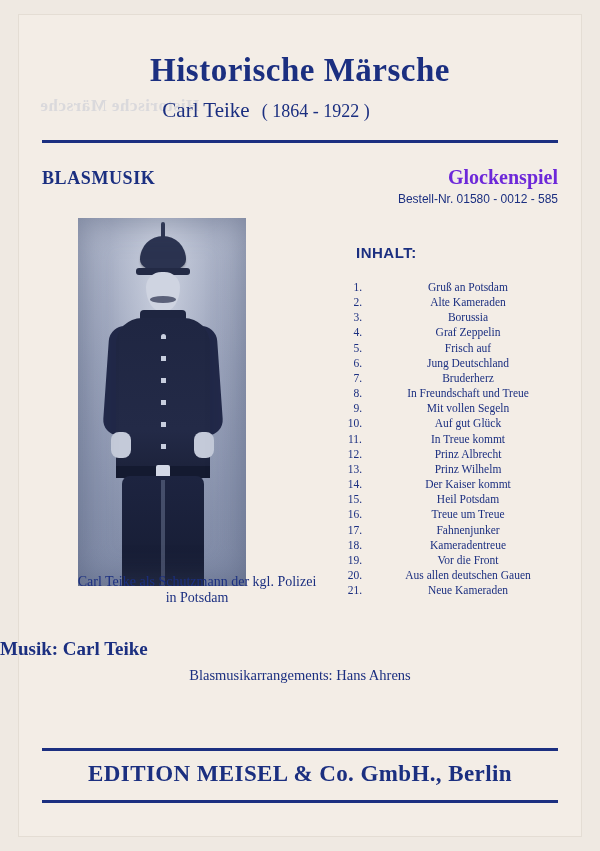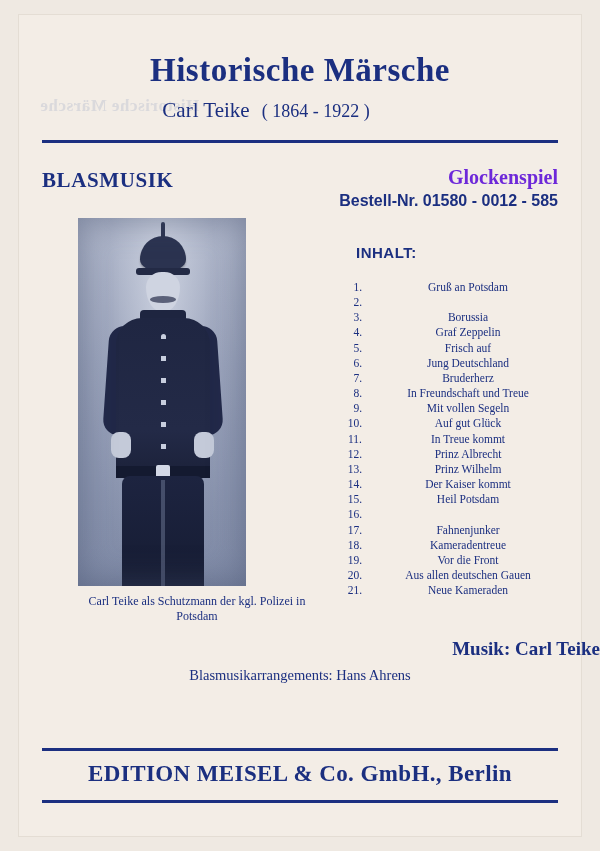--- a/index.html
+++ b/index.html
@@ -88,40 +88,40 @@
     top: 800px;
     width: 516px;
     height: 3px;
   }
 
   
   .blasmusik {
     position: absolute;
     left: 42px;
     top: 168px;
-    font-size: 21px;
+    font-size: 18px;
     font-weight: bold;
     color: #1b2f80;
     letter-spacing: 0.6px;
   }
   .instrument {
     position: absolute;
     right: 42px;
     top: 166px;
     font-size: 20px;
     font-weight: bold;
     color: #6d28d9;
     text-align: right;
   }
   .order-no {
     position: absolute;
     right: 42px;
     top: 192px;
-    font-size: 16px;
-    font-weight: bold;
+    font-size: 12px;
+    font-weight: normal;
     color: #1b2f80;
     text-align: right;
     font-family: "Liberation Sans", sans-serif;
   }
 
   
   .photo-wrap {
     position: absolute;
     left: 78px;
     top: 218px;
@@ -259,24 +259,24 @@
     background: #c4cad9;
     border-radius: 8px;
   }
   .ph-vignette {
     position: absolute; inset: 0;
     box-shadow: inset 0 0 34px rgba(70,80,110,0.55);
   }
   .photo-caption {
     position: absolute;
     left: -6px;
-    top: 376px;
+    top: 356px;
     width: 250px;
     text-align: center;
-    font-size: 12px;
+    font-size: 14px;
     color: #1b2f80;
     font-family: "Liberation Serif", serif;
   }
 
   
   .inhalt-title {
     position: absolute;
     left: 356px;
     top: 244px;
     font-size: 15px;
@@ -307,21 +307,21 @@
   .toc-label {
     flex: 1 1 auto;
     text-align: center;
   }
 
   
   .musik {
     position: absolute;
     left: 0; top: 638px;
     width: 600px;
-    text-align: right;
+    text-align: left;
     font-size: 19px;
     font-weight: bold;
     color: #1b2f80;
   }
   .arr {
     position: absolute;
     left: 0; top: 667px;
     width: 600px;
     text-align: center;
     font-size: 14.5px;
@@ -399,20 +399,21 @@
 
     <div class="inhalt-title">INHALT:</div>
 
     <div class="toc">
       <div class="toc-item">
           <span class="toc-num">1.</span>
           <span class="toc-label">Gruß an Potsdam</span>
         </div>
       <div class="toc-item">
           <span class="toc-num">2.</span>
+          <span class="toc-label">Alte Kameraden</span>
         </div>
       <div class="toc-item">
           <span class="toc-num">3.</span>
           <span class="toc-label">Borussia</span>
         </div>
       <div class="toc-item">
           <span class="toc-num">4.</span>
           <span class="toc-label">Graf Zeppelin</span>
         </div>
       <div class="toc-item">
@@ -454,20 +455,21 @@
       <div class="toc-item">
           <span class="toc-num">14.</span>
           <span class="toc-label">Der Kaiser kommt</span>
         </div>
       <div class="toc-item">
           <span class="toc-num">15.</span>
           <span class="toc-label">Heil Potsdam</span>
         </div>
       <div class="toc-item">
           <span class="toc-num">16.</span>
+          <span class="toc-label">Treue um Treue</span>
         </div>
       <div class="toc-item">
           <span class="toc-num">17.</span>
           <span class="toc-label">Fahnenjunker</span>
         </div>
       <div class="toc-item">
           <span class="toc-num">18.</span>
           <span class="toc-label">Kameradentreue</span>
         </div>
       <div class="toc-item">

